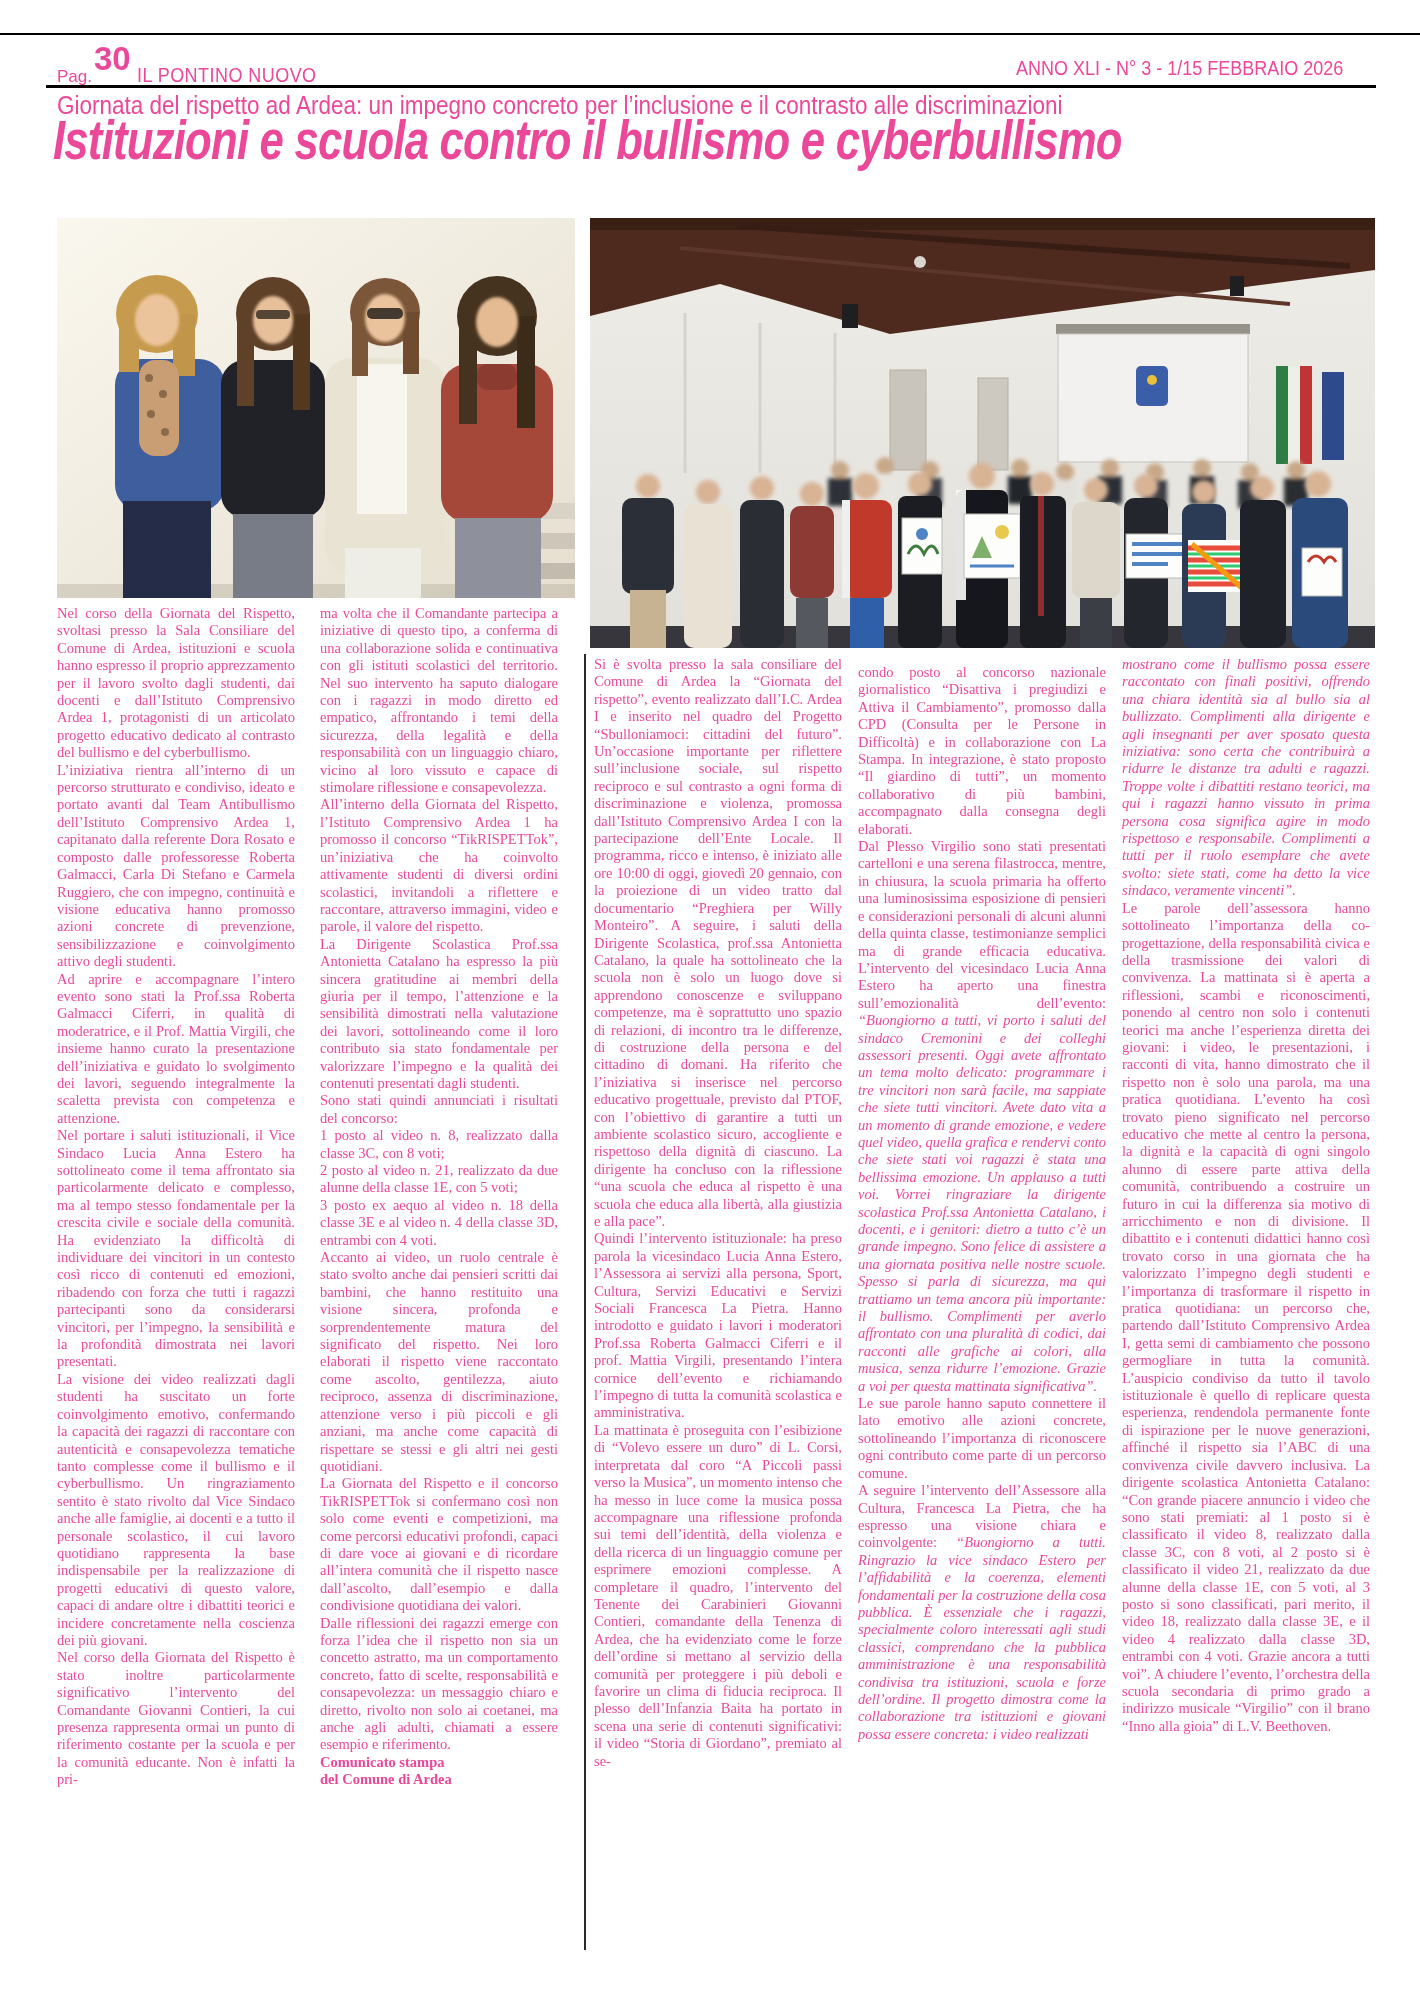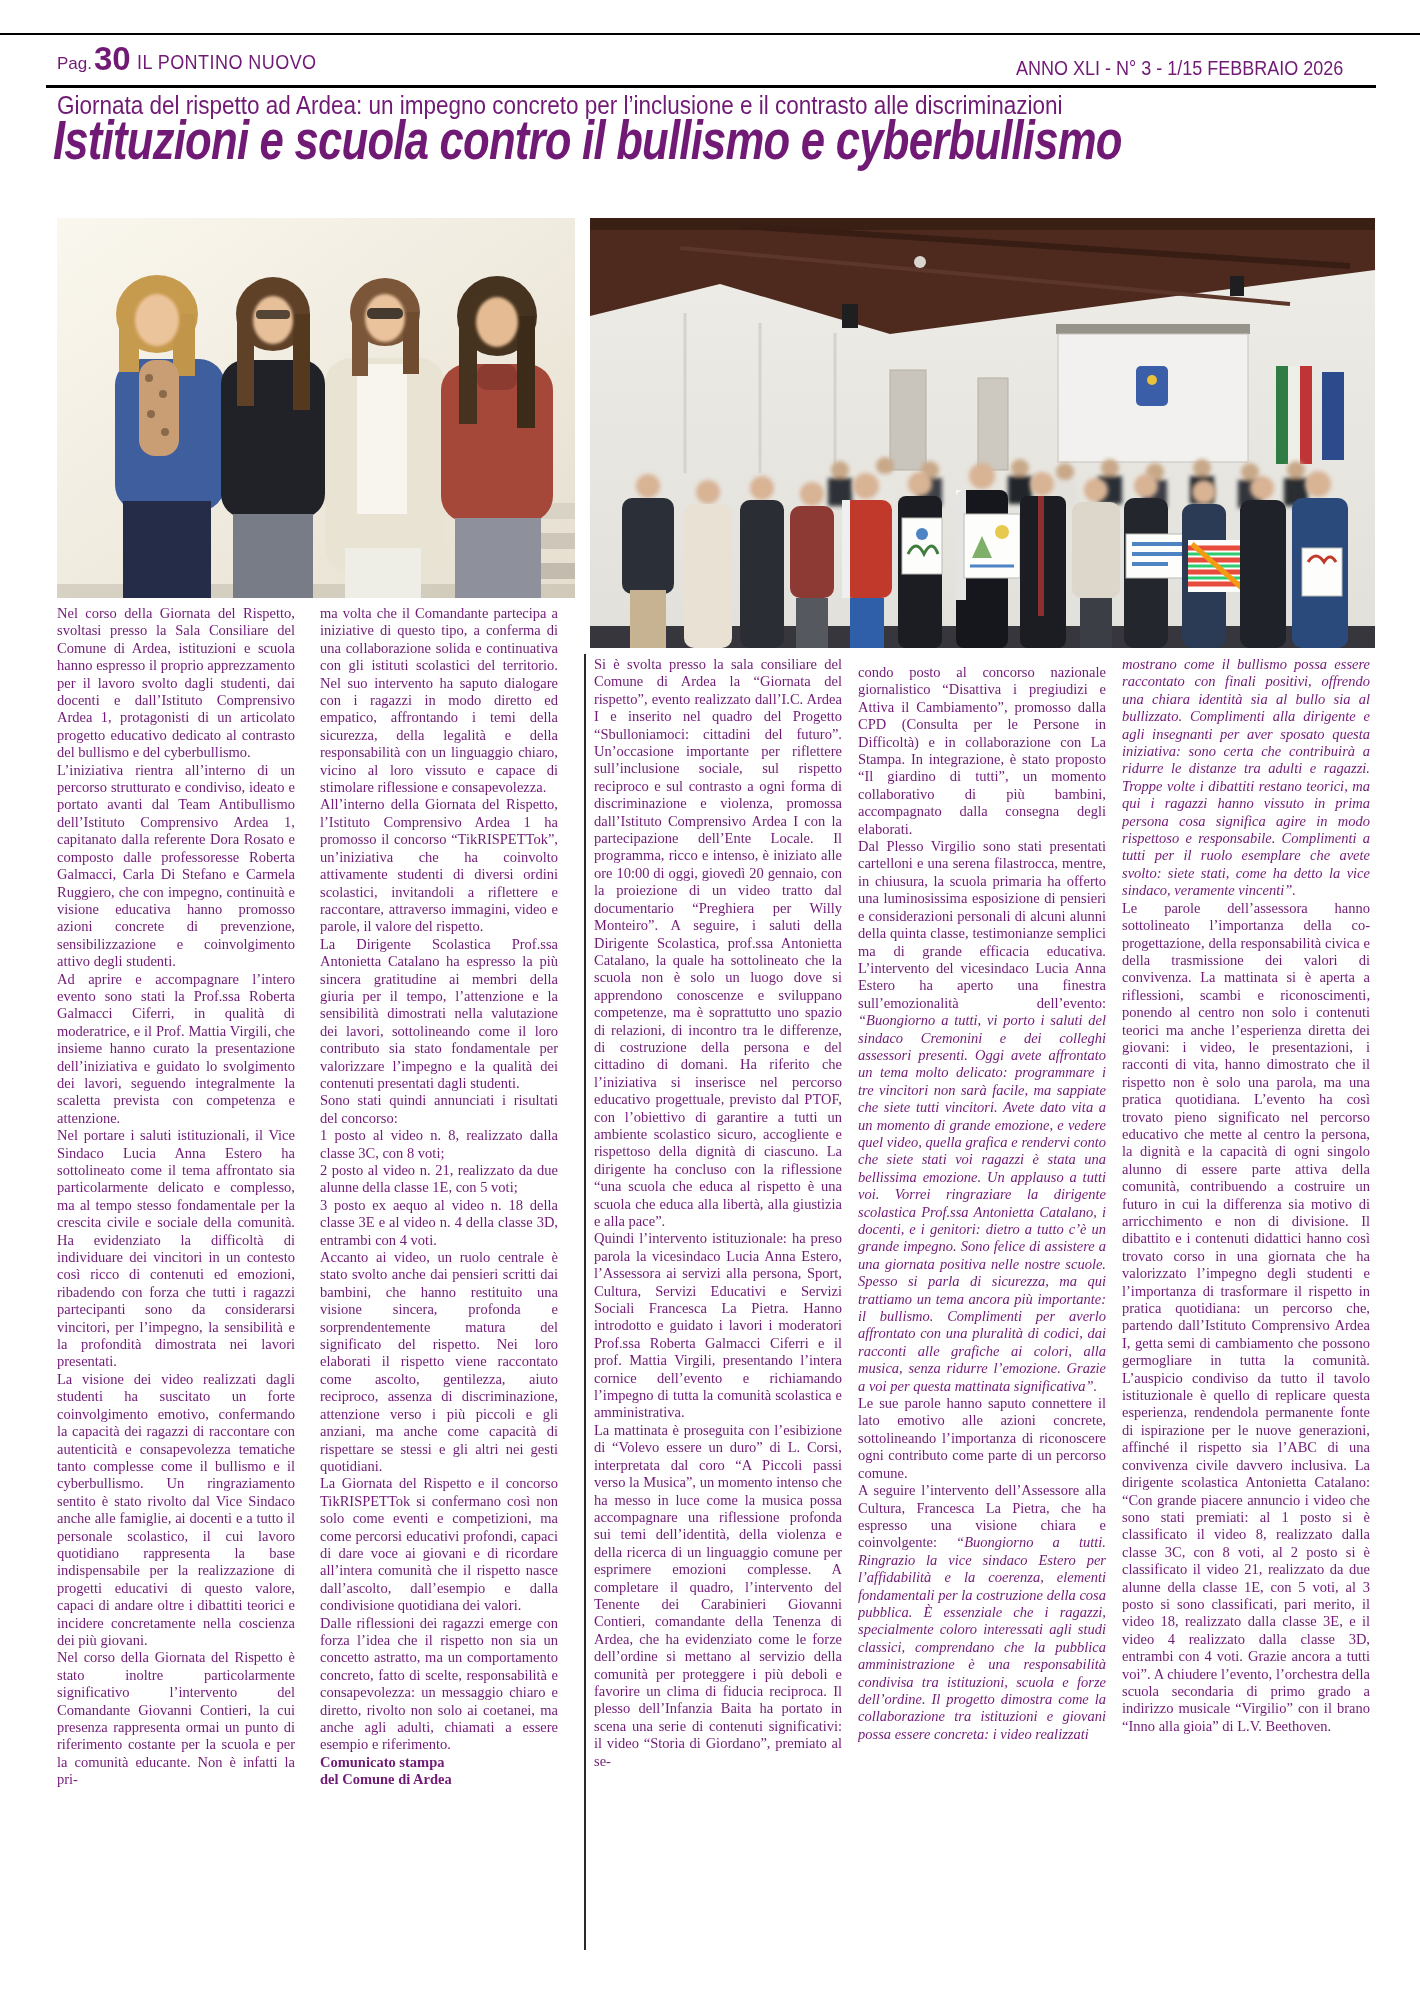--- a/index.html
+++ b/index.html
@@ -1,25 +1,25 @@
 <!DOCTYPE html>
 <html lang="it"><head>
 <meta charset="utf-8">
 <style>
   html,body{margin:0;padding:0;background:#888;}
   .page{position:relative;width:1420px;height:2000px;background:#ffffff;overflow:hidden;
-        font-family:"Liberation Serif",serif;color:#701a75;}
+        font-family:"Liberation Serif",serif;color:#ec4899;}
   .sans{font-family:"Liberation Sans",sans-serif;}
   .rule{position:absolute;background:#000;}
   .rule-top{left:0;right:0;top:33px;height:2px;}
   .rule-head{left:46px;right:44px;top:85px;height:3px;}
   .col-divider{left:584px;top:654px;width:2px;height:1296px;background:#2a2a2a;}
   .header-left{position:absolute;left:57px;top:42px;display:flex;align-items:flex-end;white-space:nowrap;}
   .header-left .pag{font-size:17px;line-height:1;padding-bottom:3px;}
-  .header-left .num{font-size:33px;font-weight:bold;line-height:1;margin:0 6px 0 2px;}
+  .header-left .num{font-size:33px;font-weight:bold;line-height:1;margin:0 6px 13px 2px;}
   .cond{display:inline-block;transform:scaleX(.9);transform-origin:left bottom;}
   .cond-c{display:inline-block;transform:scaleX(.86);transform-origin:center bottom;}
   .header-left .mast{font-size:20px;line-height:1;padding-bottom:3px;letter-spacing:.5px;}
   .header-center{position:absolute;left:0;right:0;top:38px;text-align:center;}
   .header-center .sect{font-size:39px;font-weight:bold;line-height:1;}
   .header-right{position:absolute;right:40px;top:58px;font-size:20px;line-height:1;white-space:nowrap;}
   .kicker{position:absolute;left:57px;top:92px;font-size:25px;line-height:27px;white-space:nowrap;}
   .headline{position:absolute;left:53px;top:110px;font-size:56px;font-weight:bold;font-style:italic;
             letter-spacing:-1px;white-space:nowrap;display:inline-block;
             transform:scaleX(.78);transform-origin:left top;line-height:60px;}

